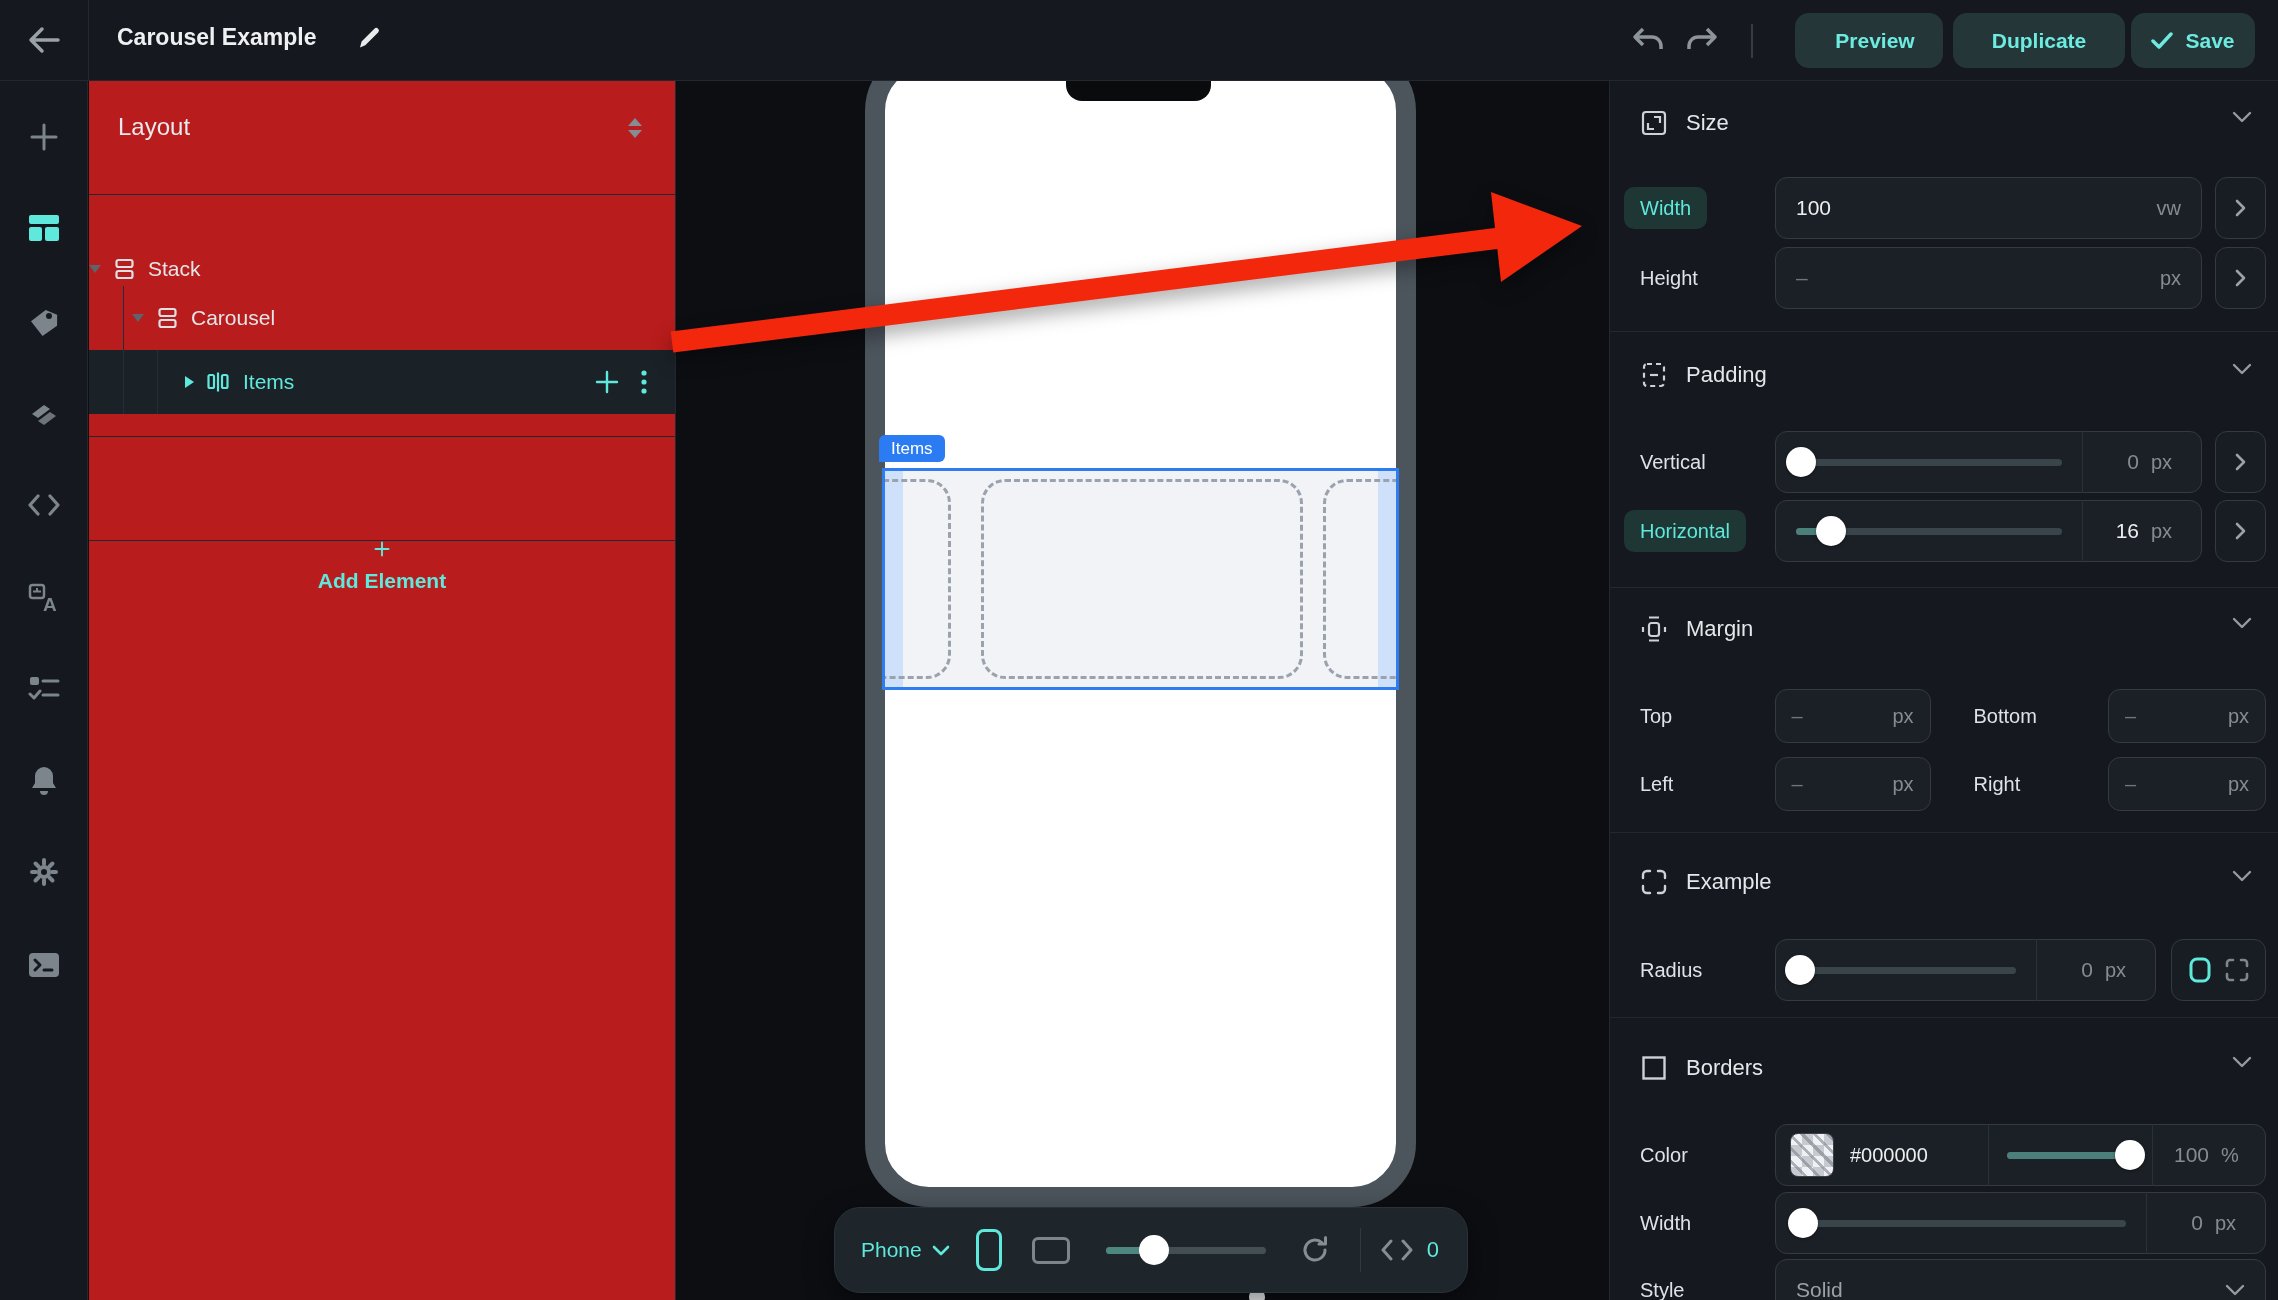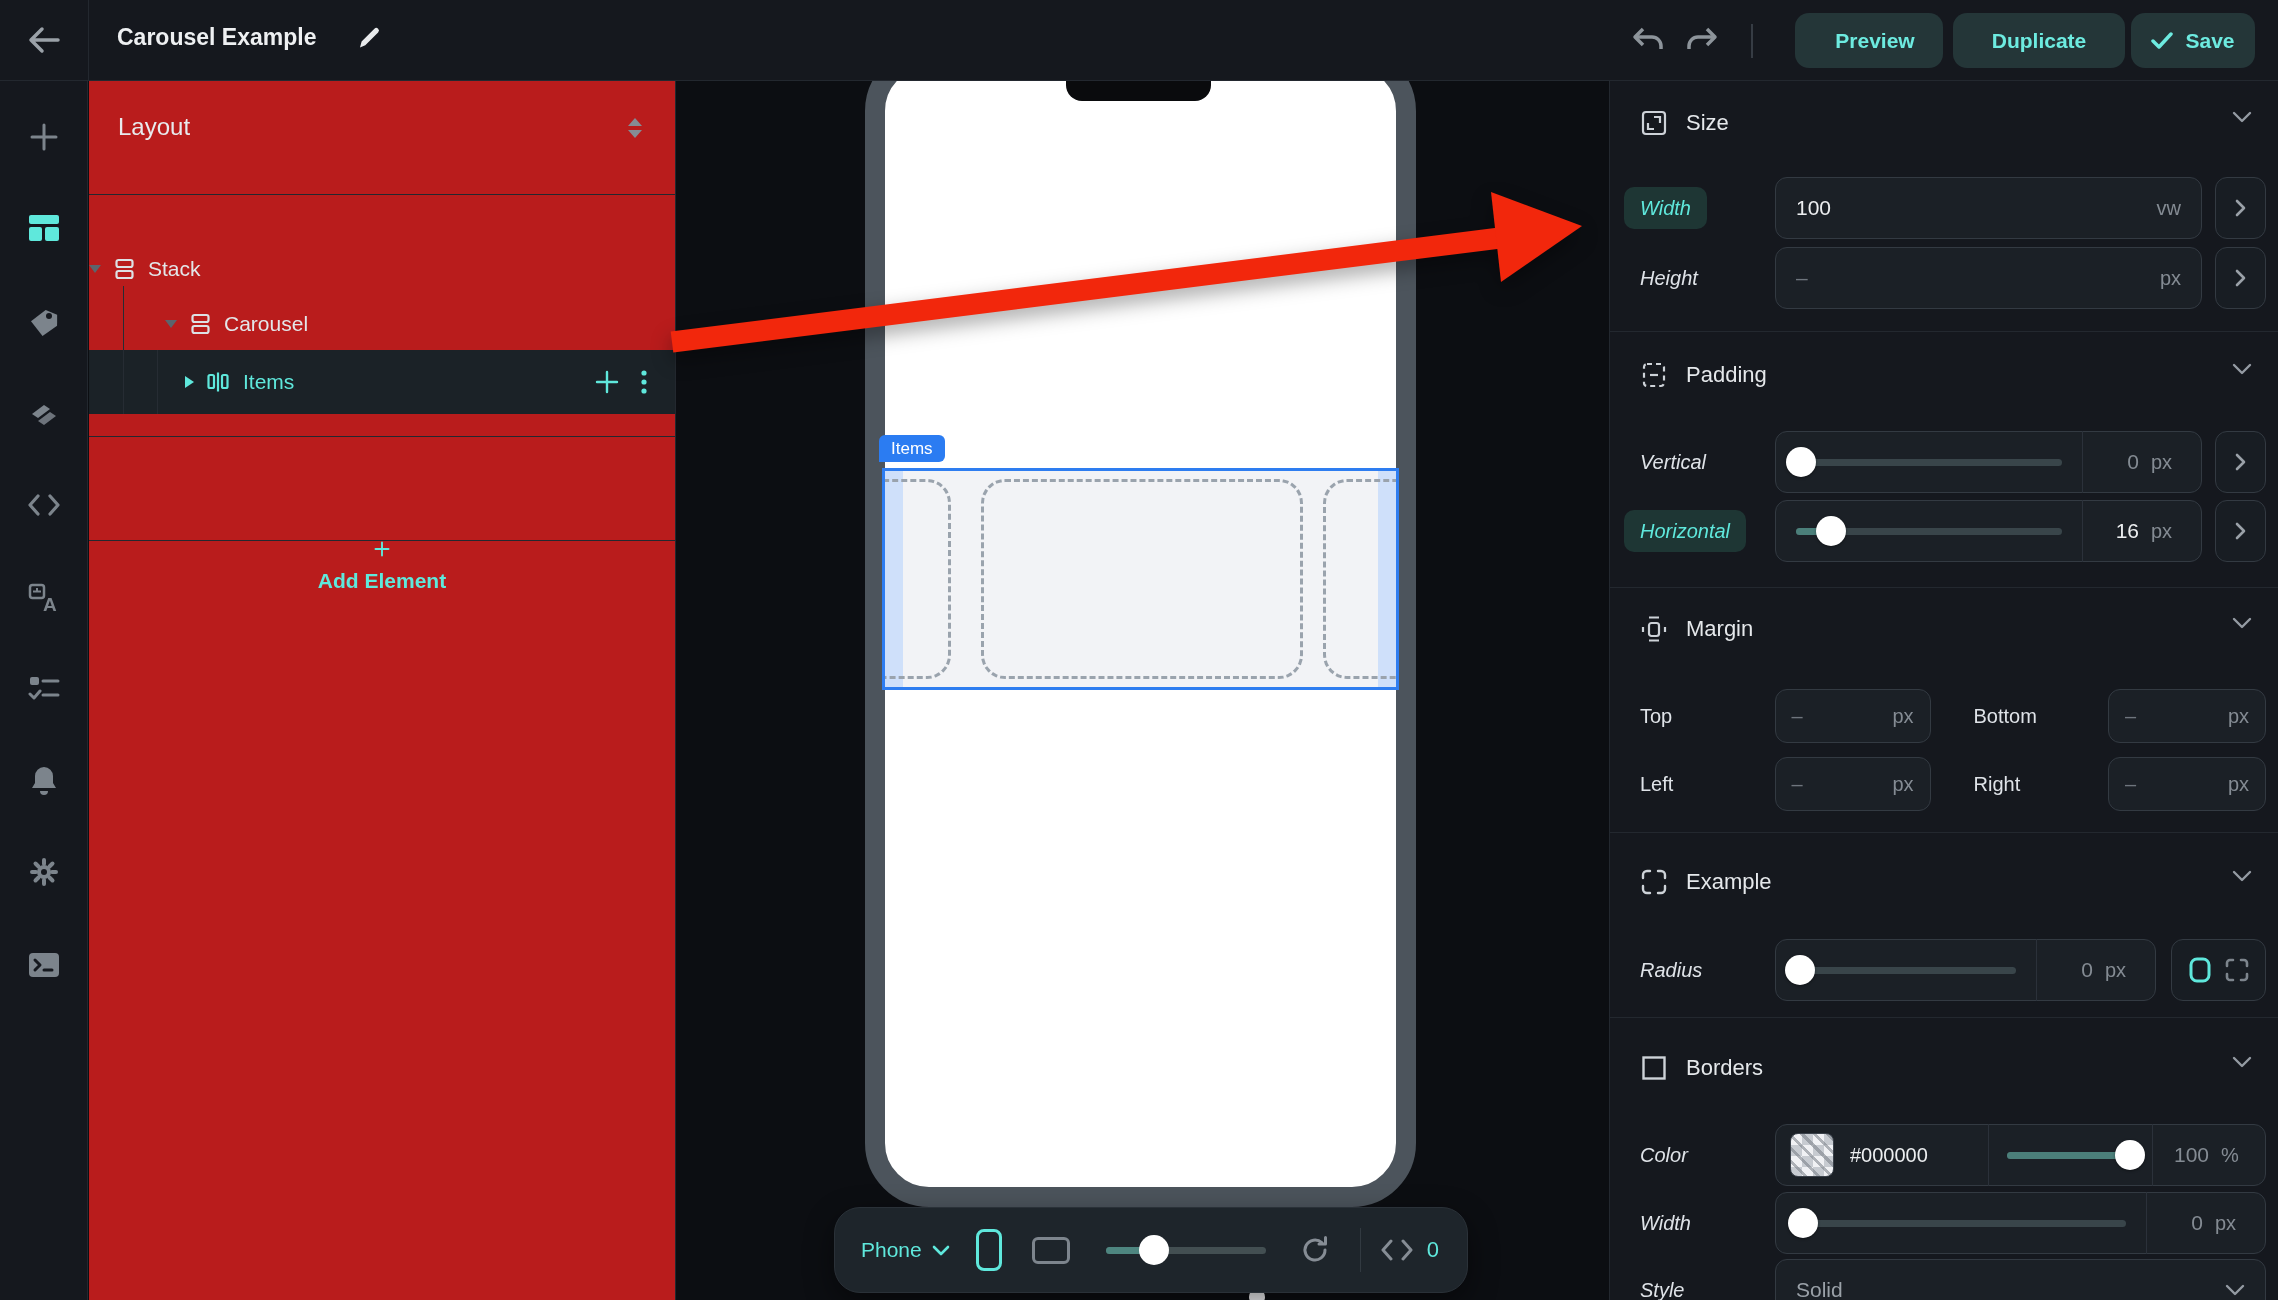--- a/index.html
+++ b/index.html
@@ -105,21 +105,21 @@
   #code-count { color:#5fe8dc; font-size:22px; }
 
   
   #inspector { position:absolute; left:1609px; top:81px; width:669px; height:1219px;
     background:#15181e; border-left:1px solid #23282f; z-index:20; }
   .sec-header { position:absolute; left:30px; height:44px; display:flex; align-items:center;
     gap:18px; color:#e5e8eb; font-size:22px; }
   .sec-chevron { position:absolute; right:26px; color:#949ba3; cursor:pointer; }
   .sec-div { position:absolute; left:0; width:100%; height:1px; background:#23282f; }
   .irow { position:absolute; left:30px; right:12px; height:62px; display:flex; align-items:center; }
-  .row-label { width:135px; font-size:20px; color:#dfe3e8; flex:none;font-style:italic; }
+  .row-label { width:135px; font-size:20px; color:#dfe3e8; flex:none; }
   .pill { background:#1e3634; color:#5fe8dc; padding:10px 16px; border-radius:10px;
     margin-left:-16px; cursor:pointer; }
   .ibox { flex:1; height:62px; background:#1b2026; border:1.5px solid #333a42; border-radius:12px;
     display:flex; align-items:center; padding:0 20px; font-size:21px; }
   .ibox .val { color:#eceef0; }
   .ibox .unit { margin-left:auto; color:#848b93; font-size:20px; }
   .chevbtn { width:51px; height:62px; margin-left:13px; border:1.5px solid #333a42;
     border-radius:12px; display:flex; align-items:center; justify-content:center;
     color:#9aa1a8; cursor:pointer; flex:none; background:#181d23; }
   .sbox { flex:1; height:62px; background:#1b2026; border:1.5px solid #333a42; border-radius:12px;
@@ -278,21 +278,21 @@
 
   <div class="tree-row" style="top:156px; ">
     <span class="tri-down"></span>
     <svg width="19" height="22" viewBox="0 0 19 22" style="margin-left:14px">
         <rect x="1.5" y="2" width="16" height="7" rx="2" stroke="#dde1e5" stroke-width="2.2" fill="none"></rect>
         <rect x="1.5" y="13" width="16" height="7" rx="2" stroke="#dde1e5" stroke-width="2.2" fill="none"></rect>
       </svg>
     <span class="tree-label">Stack</span>
   </div>
 
-  <div class="tree-row" style="top:211px; padding-left:76px">
+  <div class="tree-row" style="top:205px; padding-left:43px">
     <span class="tri-down"></span>
     <svg width="19" height="22" viewBox="0 0 19 22" style="margin-left:14px">
         <rect x="1.5" y="2" width="16" height="7" rx="2" stroke="#dde1e5" stroke-width="2.2" fill="none"></rect>
         <rect x="1.5" y="13" width="16" height="7" rx="2" stroke="#dde1e5" stroke-width="2.2" fill="none"></rect>
       </svg>
     <span class="tree-label">Carousel</span>
   </div>
 
   <div class="tree-row selected" style="top:269px; padding-left:96px">
     <span class="tri-right"></span>

